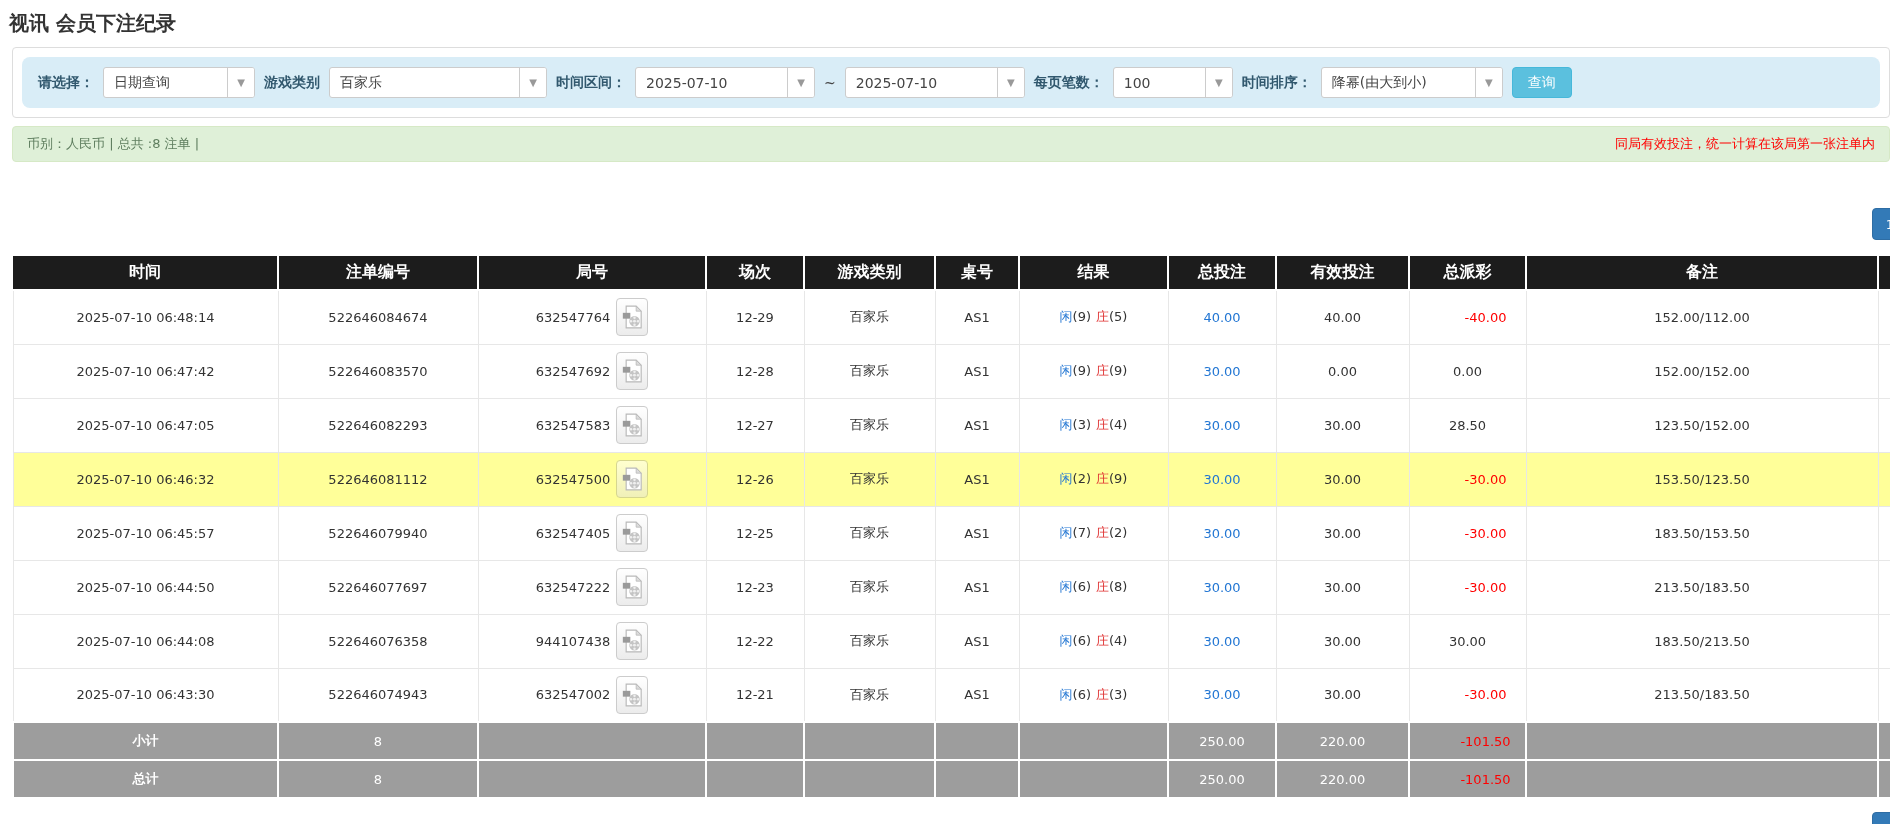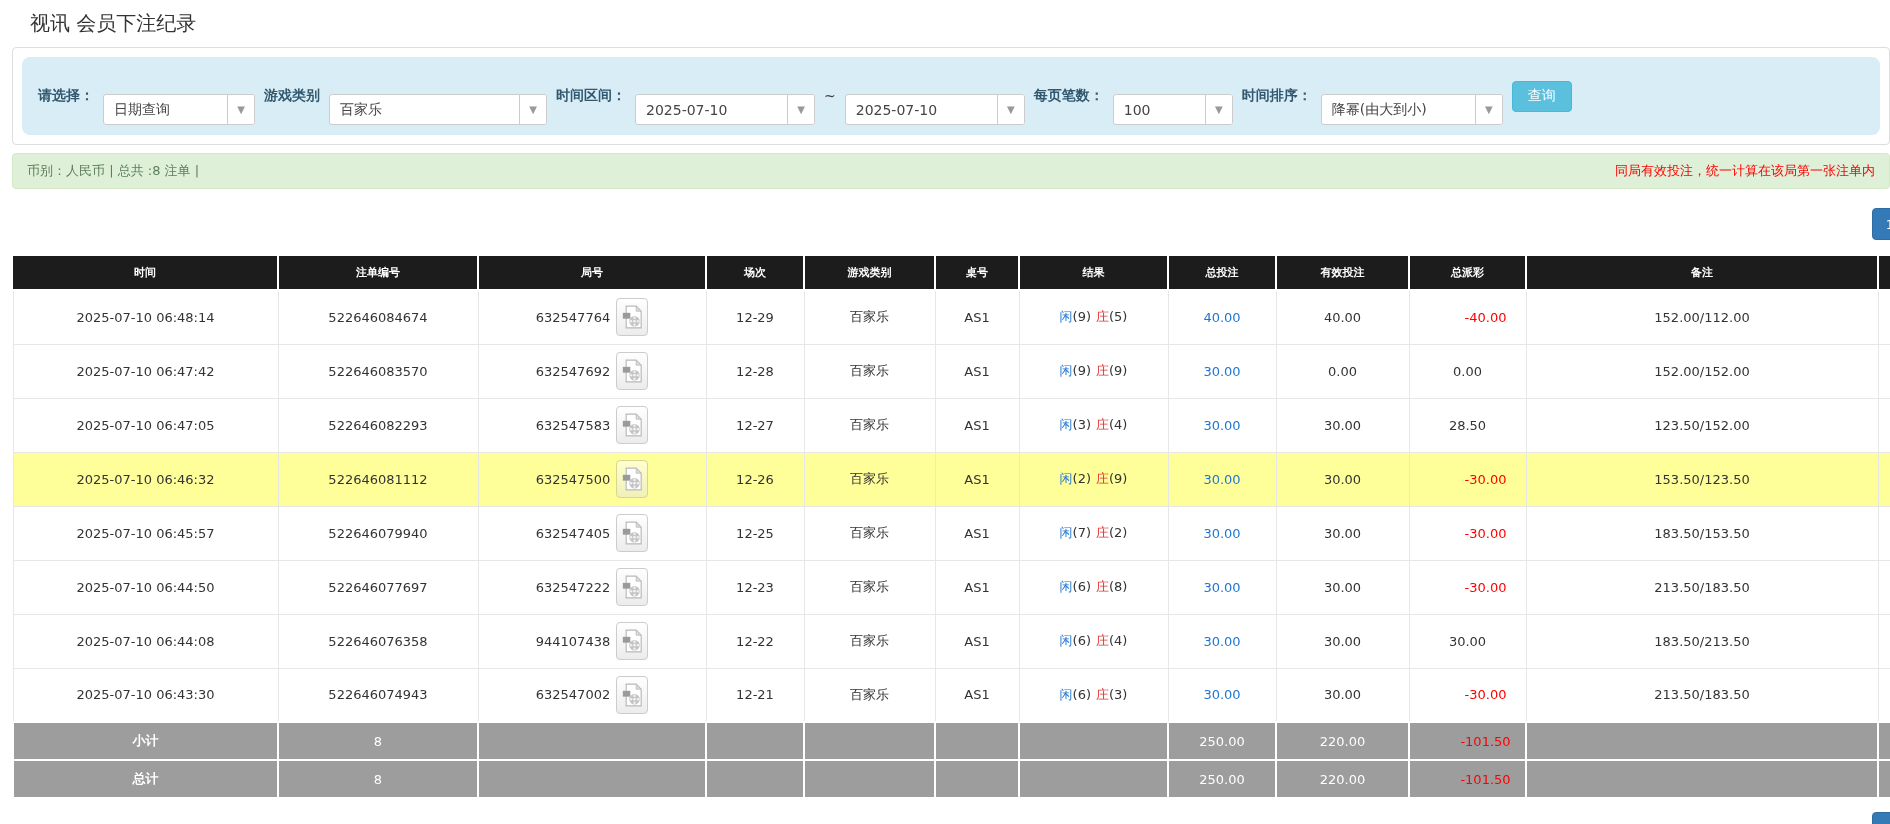--- a/index.html
+++ b/index.html
@@ -1,27 +1,27 @@
 <!DOCTYPE html>
 <html><head>
 <meta charset="utf-8">
 <style>
   * { margin:0; padding:0; box-sizing:border-box; }
   html,body { width:1890px; height:824px; overflow:hidden; background:#fff;
     font-family:"DejaVu Sans","Liberation Sans",sans-serif; position:relative; }
 
-  .page-title { font-size:20px; color:#333; padding:10px 0 6px 30px; font-weight:normal; }
+  .page-title { font-size:20px; color:#333; padding:10px 0 6px 9px; font-weight:bold; }
 
   .filter-panel { margin:4px 0 0 12px; border:1px solid #ddd; border-radius:4px;
     padding:9px; width:1878px; }
   .filter-bar { background:#d9edf7; border-radius:8px; padding:10px 16px;
     display:flex; align-items:center; gap:9px; }
   .filter-label { font-size:14px; font-weight:bold; color:#31586e; white-space:nowrap; }
   .combo { display:inline-flex; align-items:stretch; background:#fff;
-    border:1px solid #ccc; border-radius:3px; height:31px; overflow:hidden; cursor:pointer;margin-top:27px; }
+    border:1px solid #ccc; border-radius:3px; height:31px; overflow:hidden; cursor:pointer; }
   .combo .val { display:flex; align-items:center; padding:0 10px; font-size:14px;
     color:#444; flex:1; white-space:nowrap; }
   .combo .arrow { width:27px; display:flex; align-items:center; justify-content:center;
     border-left:1px solid #ccc; color:#999; font-size:10px; background:#fff; }
   .w-type { width:152px; } .w-game { width:218px; } .w-date { width:180px; }
   .w-per  { width:120px; } .w-sort { width:182px; }
   .tilde { font-size:14px; color:#444; }
   .query-btn { background:#5bc0de; color:#fff; border:1px solid #46b8da; border-radius:4px;
     height:31px; padding:0 15px; font-size:14px; cursor:pointer;
     font-family:"DejaVu Sans","Liberation Sans",sans-serif; }
@@ -33,21 +33,21 @@
   .summary-right { font-size:13px; color:#ff0000; }
 
   .page-btn-top, .page-btn-bottom { position:absolute; left:1872px; width:36px; height:32px;
     background:#337ab7; border:1px solid #2e6da4; border-radius:4px; color:#fff;
     font-size:13px; display:flex; align-items:center; justify-content:center; cursor:pointer; }
   .page-btn-top { top:208px; }
   .page-btn-bottom { top:812px; }
 
   .table-wrap { position:absolute; top:256px; left:12px; width:1878px; overflow:hidden; }
   table { border-collapse:collapse; table-layout:fixed; width:1945px; }
-  thead th { background:#1c1c1c; color:#fff; font-size:11px; font-weight:bold;
+  thead th { background:#1c1c1c; color:#fff; font-size:16px; font-weight:bold;
     height:34px; border-right:2px solid #fff; border-bottom:2px solid #fff; }
   thead th.sliver { border-right:none; }
   tbody td { background:#fff; height:54px; text-align:center; vertical-align:middle;
     font-size:13px; color:#333; border:1px solid #e7e7e7; }
   tbody tr.highlight td { background:#ffff99; }
   td.bet-blue { color:#2276d3; }
   .player { color:#2276d3; } .banker { color:#e03333; margin-left:5px; }
   .score { color:#333; }
   td.payout.neg { color:#ff0000;padding-left:36px; }
   tfoot td { background:#9d9d9d; color:#fff; font-size:13px; height:38px;

